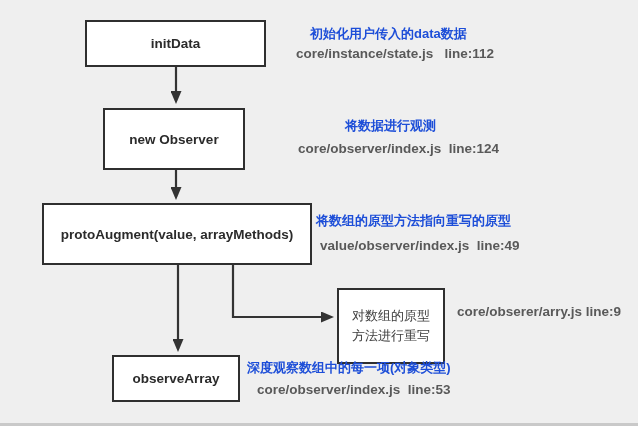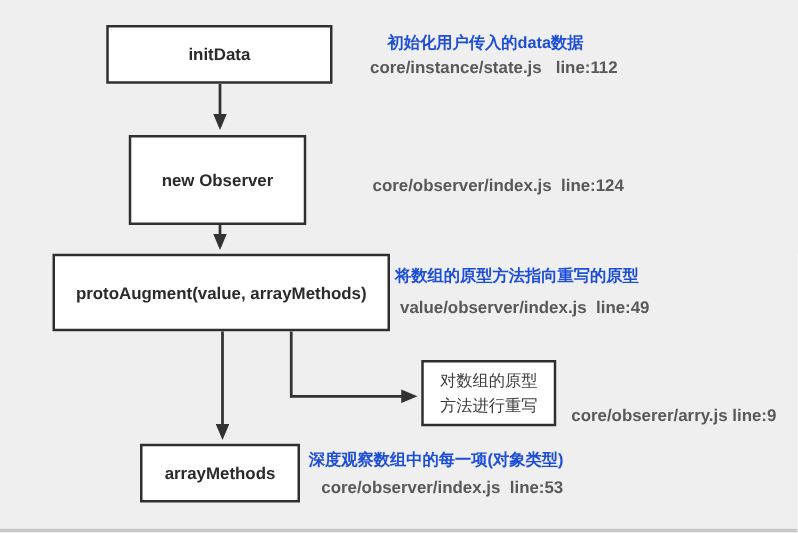--- a/index.html
+++ b/index.html
@@ -35,23 +35,23 @@
     flex-direction: column;
     align-items: center;
     justify-content: center;
     color: #2b2b2b;
     font-weight: bold;
     font-size: 13.5px;
     white-space: nowrap;
     text-align: left;
   }
   .node-initdata      { left: 85px;  top: 20px;  width: 181px; height: 47px; }
-  .node-new-observer  { left: 103px; top: 108px; width: 142px; height: 72px; }
+  .node-new-observer  { left: 103px; top: 108px; width: 142px; height: 62px; }
   .node-protoaugment  { left: 42px;  top: 203px; width: 270px; height: 62px; }
-  .node-rewrite-proto { left: 337px; top: 288px; width: 108px; height: 53px;
+  .node-rewrite-proto { left: 337px; top: 288px; width: 108px; height: 76px;
                         font-weight: normal; font-size: 13px; color: #3d3d3d;
                         line-height: 20px; }
   .node-observearray  { left: 112px; top: 355px; width: 128px; height: 47px; }
   .ann {
     position: absolute;
     white-space: pre;
     line-height: 18px;
   }
   .ann-red {
     color: #1d4ed8;
@@ -62,21 +62,21 @@
     color: #595959;
     font-weight: bold;
     font-size: 13.5px;
   }
   .red1  { left: 310px; top: 25px; }
   .gray1 { left: 296px; top: 45px; }
   .red2  { left: 345px; top: 117px; }
   .gray2 { left: 298px; top: 140px; }
   .red3  { left: 316px; top: 212px; }
   .gray3 { left: 320px; top: 237px; }
-  .gray4 { left: 457px; top: 324px; text-align: right; }
+  .gray4 { left: 457px; top: 303px; text-align: right; }
   .red5  { left: 247px; top: 359px; text-align: center; }
   .gray5 { left: 257px; top: 381px; }
   .bottom-edge {
     position: absolute;
     left: 0;
     bottom: 0;
     width: 638px;
     height: 3px;
     background: #c9c9c9;
   }
@@ -109,26 +109,27 @@
   <div class="node node-protoaugment">
     <span>protoAugment(value, arrayMethods)</span>
   </div>
 
   <div class="node node-rewrite-proto">
     <span>对数组的原型</span>
     <span>方法进行重写</span>
   </div>
 
   <div class="node node-observearray">
-    <span>arrayMethods</span>
+    <span>observeArray</span>
   </div>
 
   <div class="ann ann-red red1">初始化用户传入的data数据</div>
   <div class="ann ann-gray gray1">core/instance/state.js   line:112</div>
 
+  <div class="ann ann-red red2">将数据进行观测</div>
   <div class="ann ann-gray gray2">core/observer/index.js  line:124</div>
 
   <div class="ann ann-red red3">将数组的原型方法指向重写的原型</div>
   <div class="ann ann-gray gray3">value/observer/index.js  line:49</div>
 
   <div class="ann ann-gray gray4">core/obserer/arry.js line:9</div>
 
   <div class="ann ann-red red5">深度观察数组中的每一项(对象类型)</div>
   <div class="ann ann-gray gray5">core/observer/index.js  line:53</div>
 

